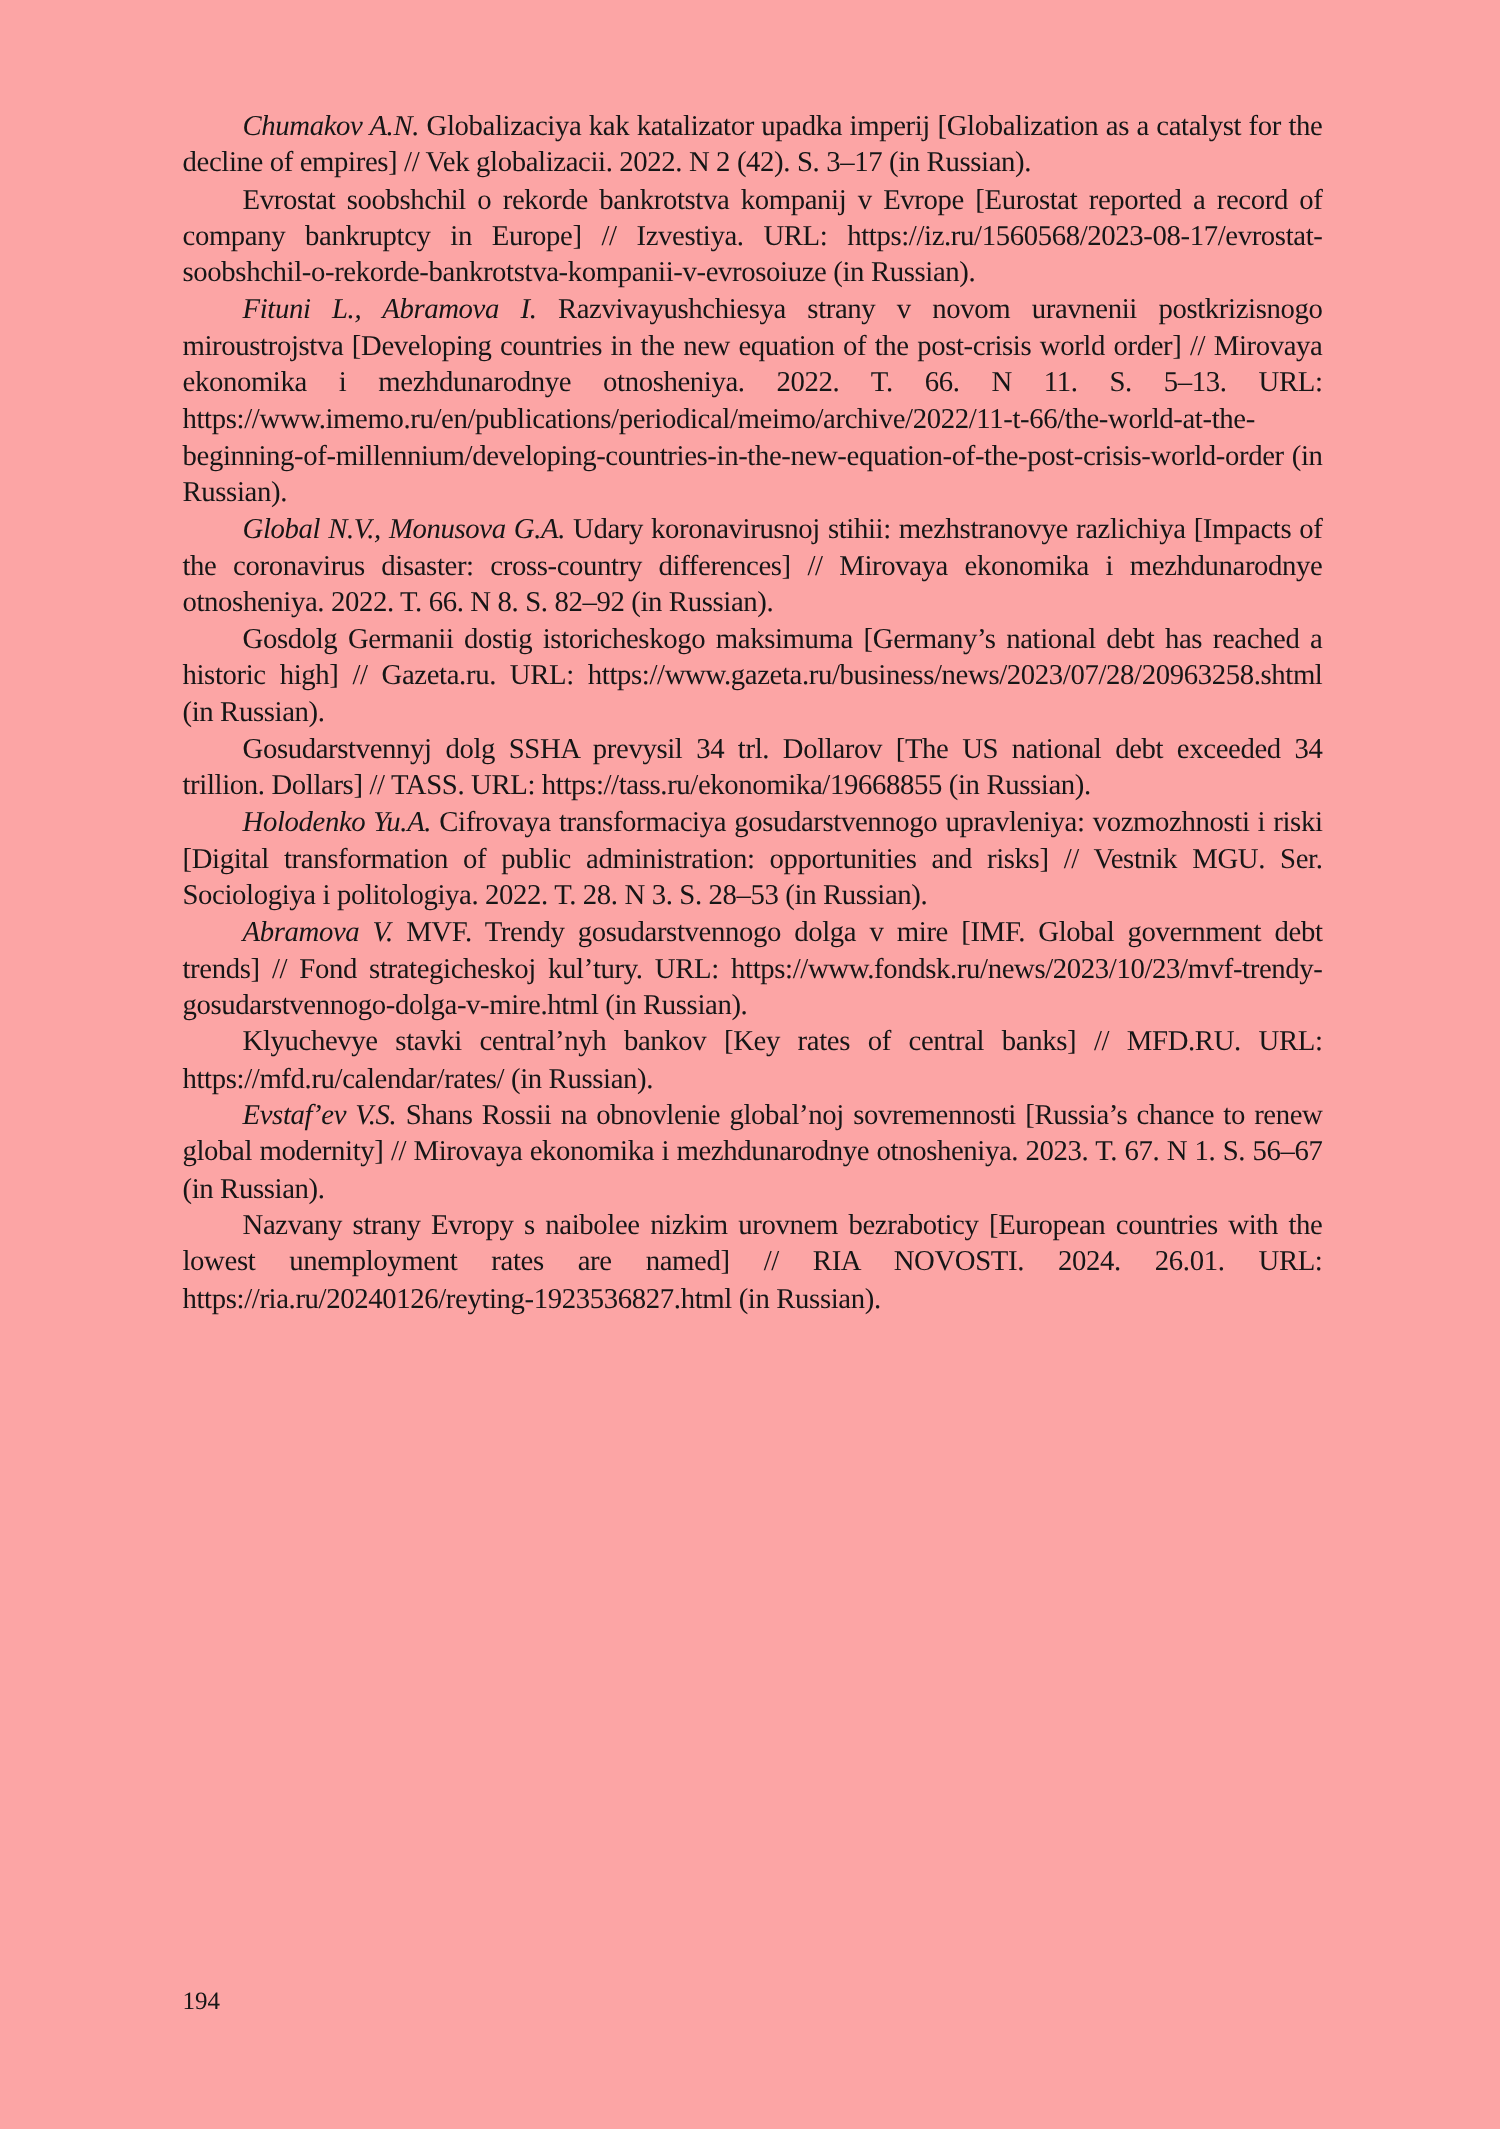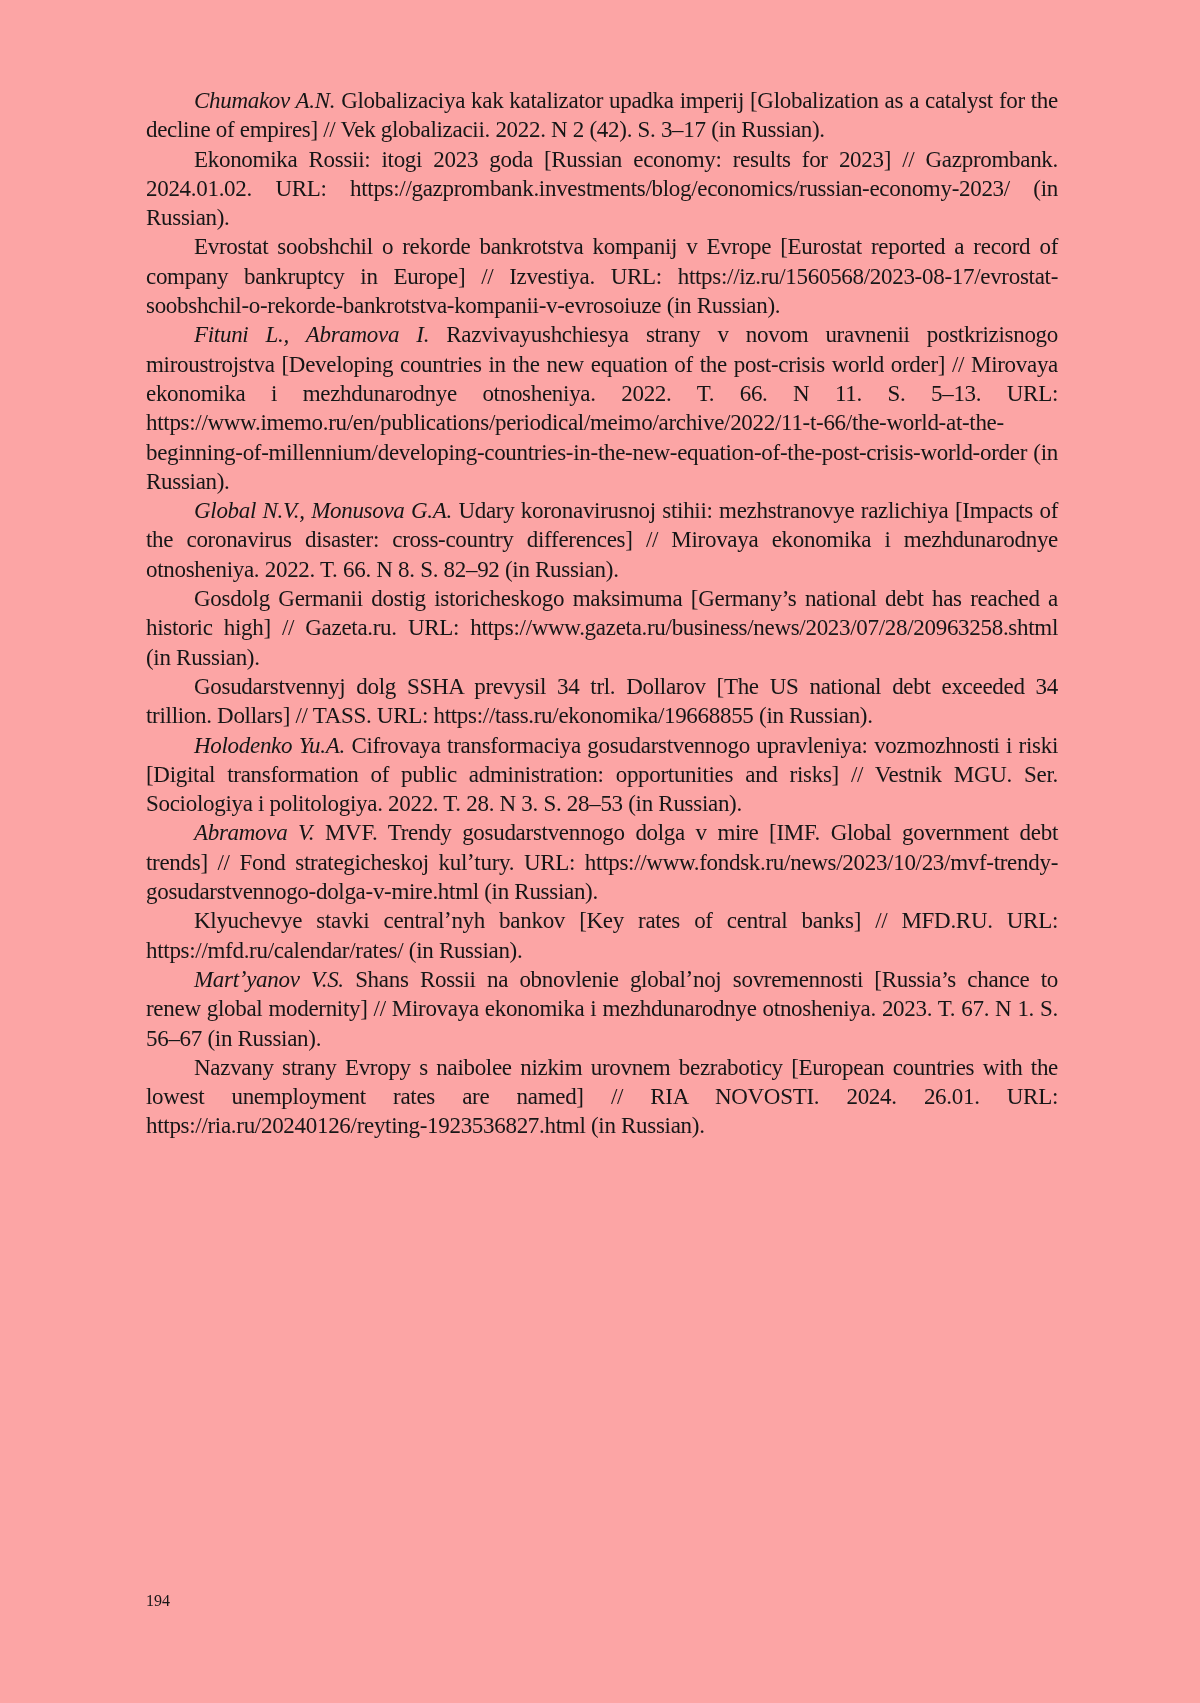--- a/index.html
+++ b/index.html
@@ -32,37 +32,36 @@
     text-indent: 48px;
     overflow-wrap: break-word;
   }
   .reference em.author {
     font-style: italic;
   }
   .page-number {
     position: absolute;
     left: 146px;
     top: 1586px;
-    font-size: 16px;
+    font-size: 20px;
     line-height: 30px;
     color: #161616;
   }
 </style>
 </head>
 <body>
 
 <div class="book-page">
   <main class="text-block">
       <p class="reference"><em class="author">Chumakov A.N.</em> Globalizaciya kak katalizator upadka imperij [Globalization as a catalyst for the decline of empires] // Vek globalizacii. 2022. N 2 (42). S. 3–17 (in Russian).</p>
-      <p class="reference">Ekonomika Rossii: itogi 2023 goda [Russian economy: results for 2023] // Gazprombank. 2024.01.02. URL: https://gazprombank.investments/blog/economics/russian-economy-2023/ (in Russian).</p>
       <p class="reference">Evrostat soobshchil o rekorde bankrotstva kompanij v Evrope [Eurostat reported a record of company bankruptcy in Europe] // Izvestiya. URL: https://iz.ru/1560568/2023-08-17/evrostat-soobshchil-o-rekorde-bankrotstva-kompanii-v-evrosoiuze (in Russian).</p>
       <p class="reference"><em class="author">Fituni L., Abramova I.</em> Razvivayushchiesya strany v novom uravnenii postkrizisnogo miroustrojstva [Developing countries in the new equation of the post-crisis world order] // Mirovaya ekonomika i mezhdunarodnye otnosheniya. 2022. T. 66. N 11. S. 5–13. URL: https://www.imemo.ru/en/publications/periodical/meimo/archive/2022/11-t-66/the-world-at-the-beginning-of-millennium/developing-countries-in-the-new-equation-of-the-post-crisis-world-order (in Russian).</p>
       <p class="reference"><em class="author">Global N.V., Monusova G.A.</em> Udary koronavirusnoj stihii: mezhstranovye razlichiya [Impacts of the coronavirus disaster: cross-country differences] // Mirovaya ekonomika i mezhdunarodnye otnosheniya. 2022. T. 66. N 8. S. 82–92 (in Russian).</p>
       <p class="reference">Gosdolg Germanii dostig istoricheskogo maksimuma [Germany’s national debt has reached a historic high] // Gazeta.ru. URL: https://www.gazeta.ru/business/news/2023/07/28/20963258.shtml (in Russian).</p>
       <p class="reference">Gosudarstvennyj dolg SSHA prevysil 34 trl. Dollarov [The US national debt exceeded 34 trillion. Dollars] // TASS. URL: https://tass.ru/ekonomika/19668855 (in Russian).</p>
       <p class="reference"><em class="author">Holodenko Yu.A.</em> Cifrovaya transformaciya gosudarstvennogo upravleniya: vozmozhnosti i riski [Digital transformation of public administration: opportunities and risks] // Vestnik MGU. Ser. Sociologiya i politologiya. 2022. T. 28. N 3. S. 28–53 (in Russian).</p>
       <p class="reference"><em class="author">Abramova V.</em> MVF. Trendy gosudarstvennogo dolga v mire [IMF. Global government debt trends] // Fond strategicheskoj kulʼtury. URL: https://www.fondsk.ru/news/2023/10/23/mvf-trendy-gosudarstvennogo-dolga-v-mire.html (in Russian).</p>
       <p class="reference">Klyuchevye stavki centralʼnyh bankov [Key rates of central banks] // MFD.RU. URL: https://mfd.ru/calendar/rates/ (in Russian).</p>
-      <p class="reference"><em class="author">Martʼyanov V.S.</em> Shans Rossii na obnovlenie globalʼnoj sovremennosti [Russia’s chance to renew global modernity] // Mirovaya ekonomika i mezhdunarodnye otnosheniya. 2023. T. 67. N 1. S. 56–67 (in Russian).</p>
+      <p class="reference"><em class="author">Evstafʼev V.S.</em> Shans Rossii na obnovlenie globalʼnoj sovremennosti [Russia’s chance to renew global modernity] // Mirovaya ekonomika i mezhdunarodnye otnosheniya. 2023. T. 67. N 1. S. 56–67 (in Russian).</p>
       <p class="reference">Nazvany strany Evropy s naibolee nizkim urovnem bezraboticy [European countries with the lowest unemployment rates are named] // RIA NOVOSTI. 2024. 26.01. URL: https://ria.ru/20240126/reyting-1923536827.html (in Russian).</p>
     </main>
   <div class="page-number">194</div>
 </div>
 
 </body></html>

